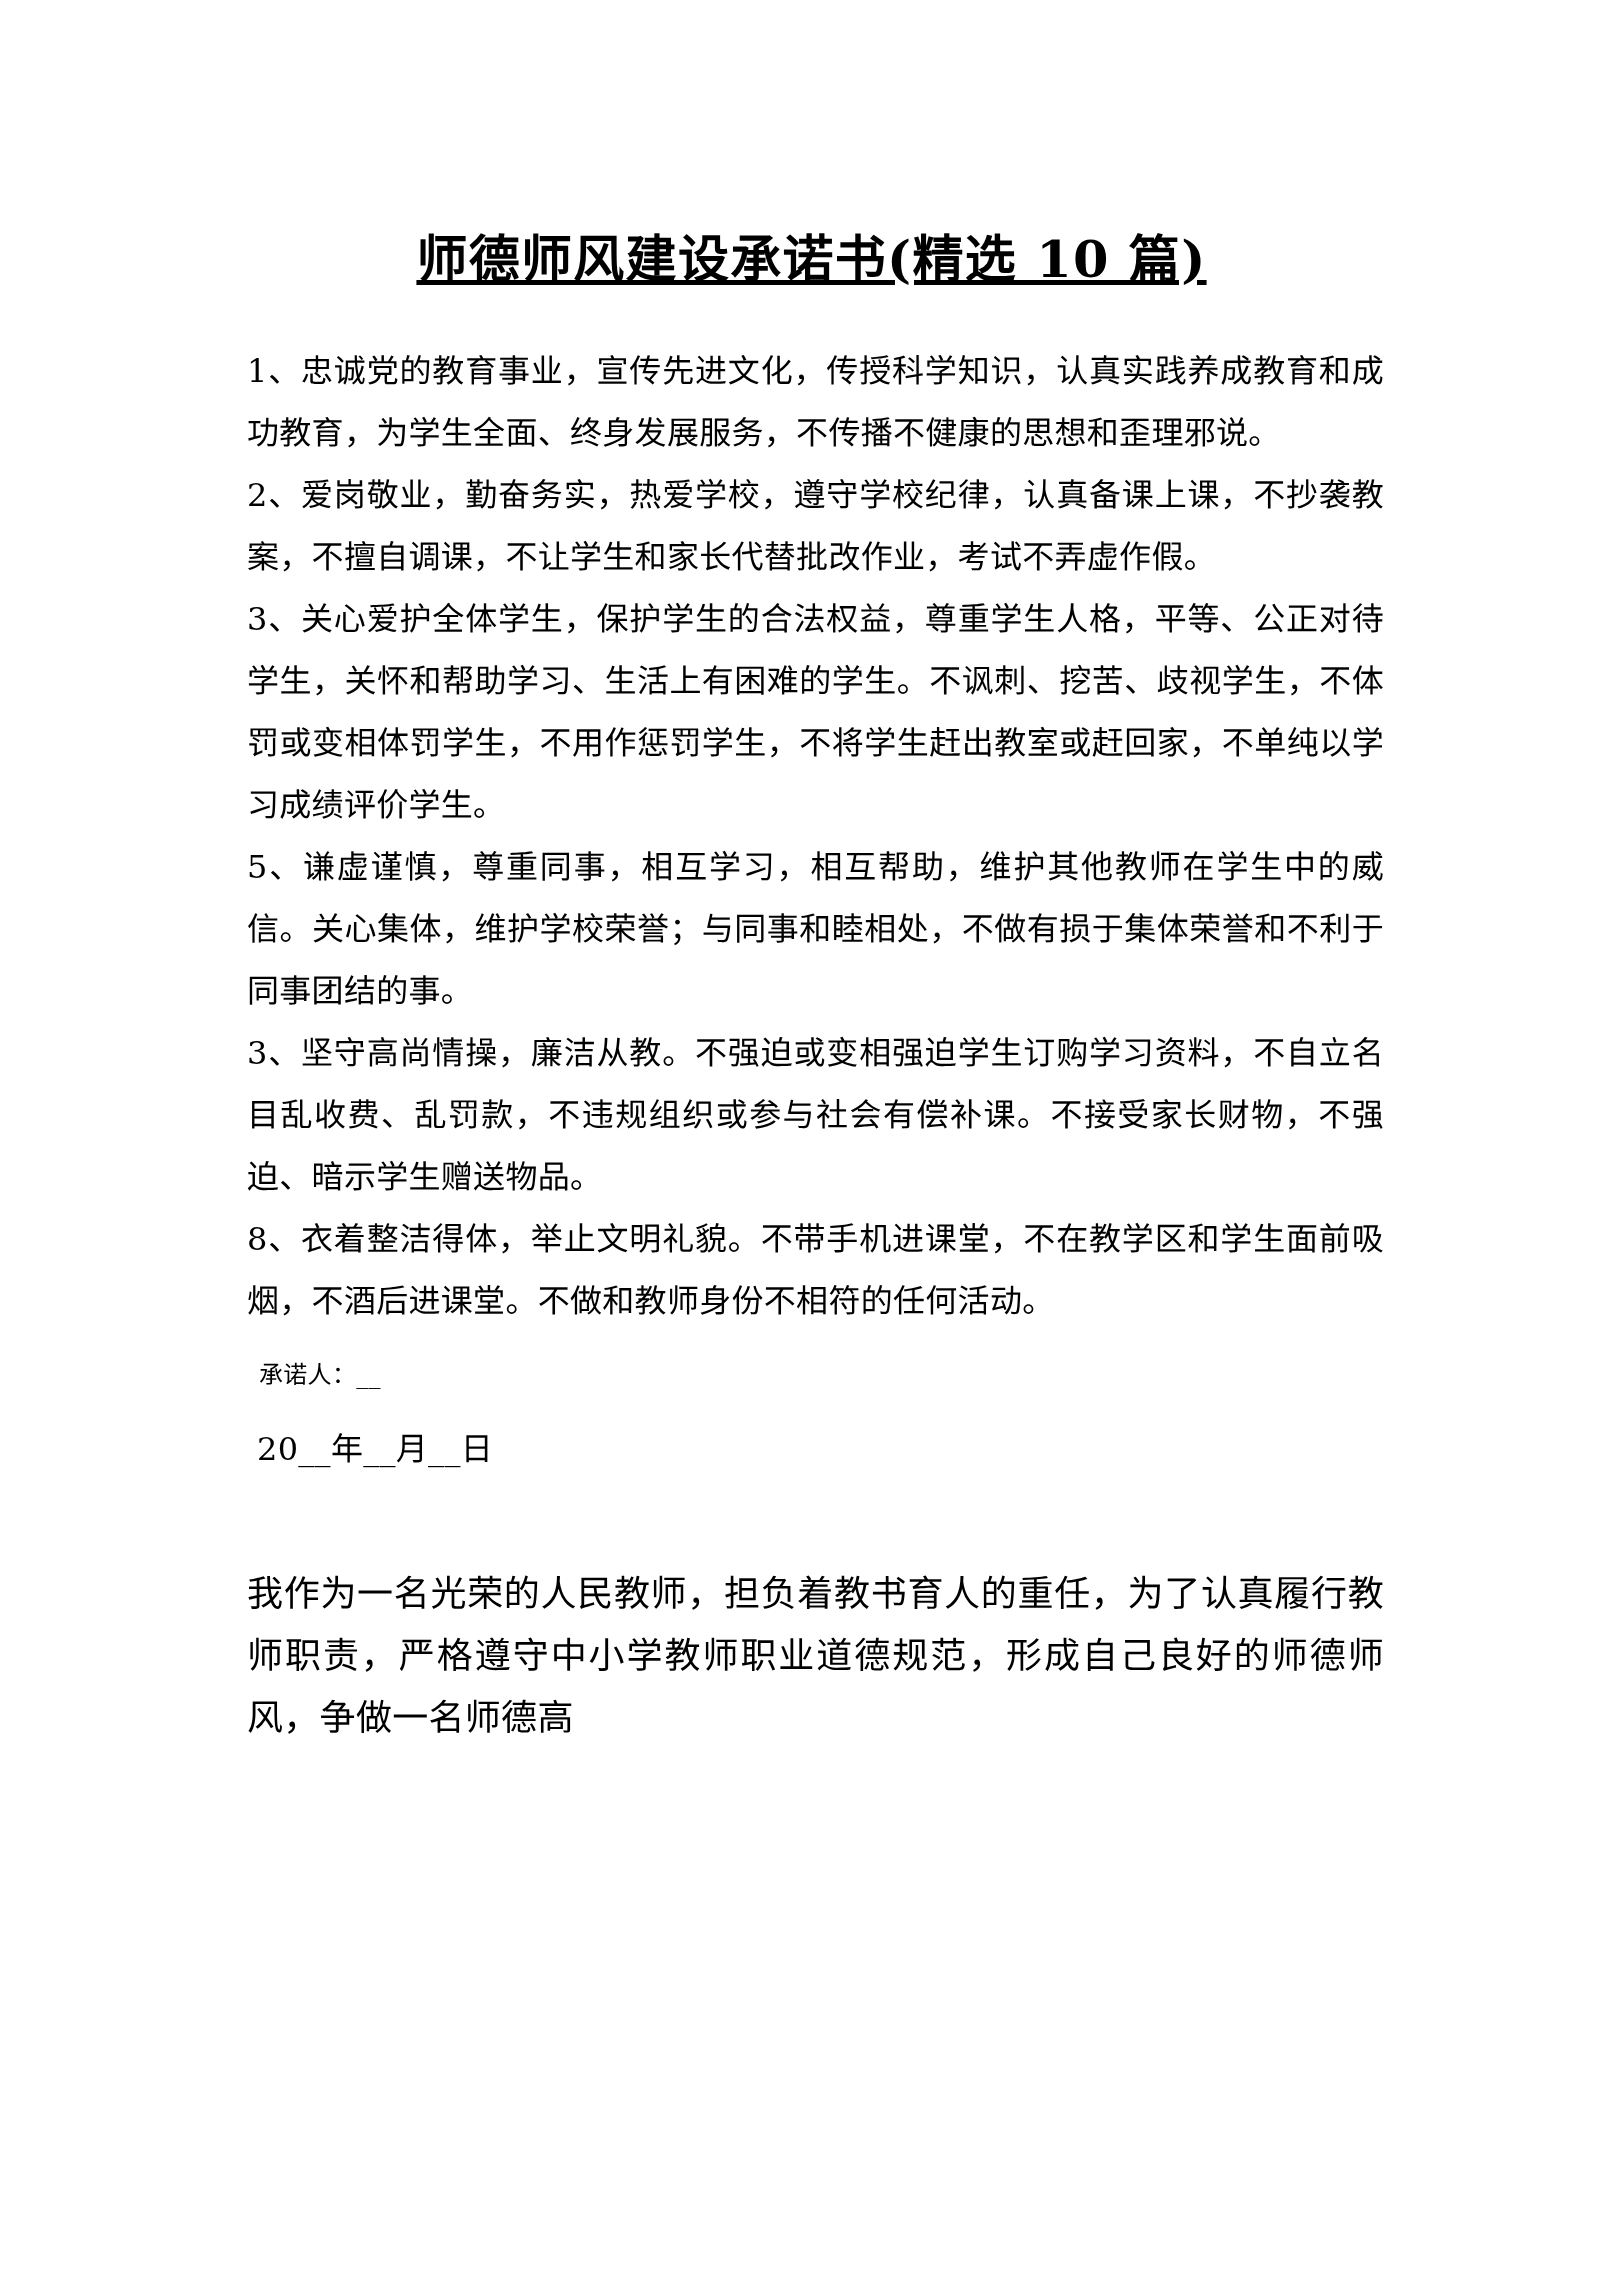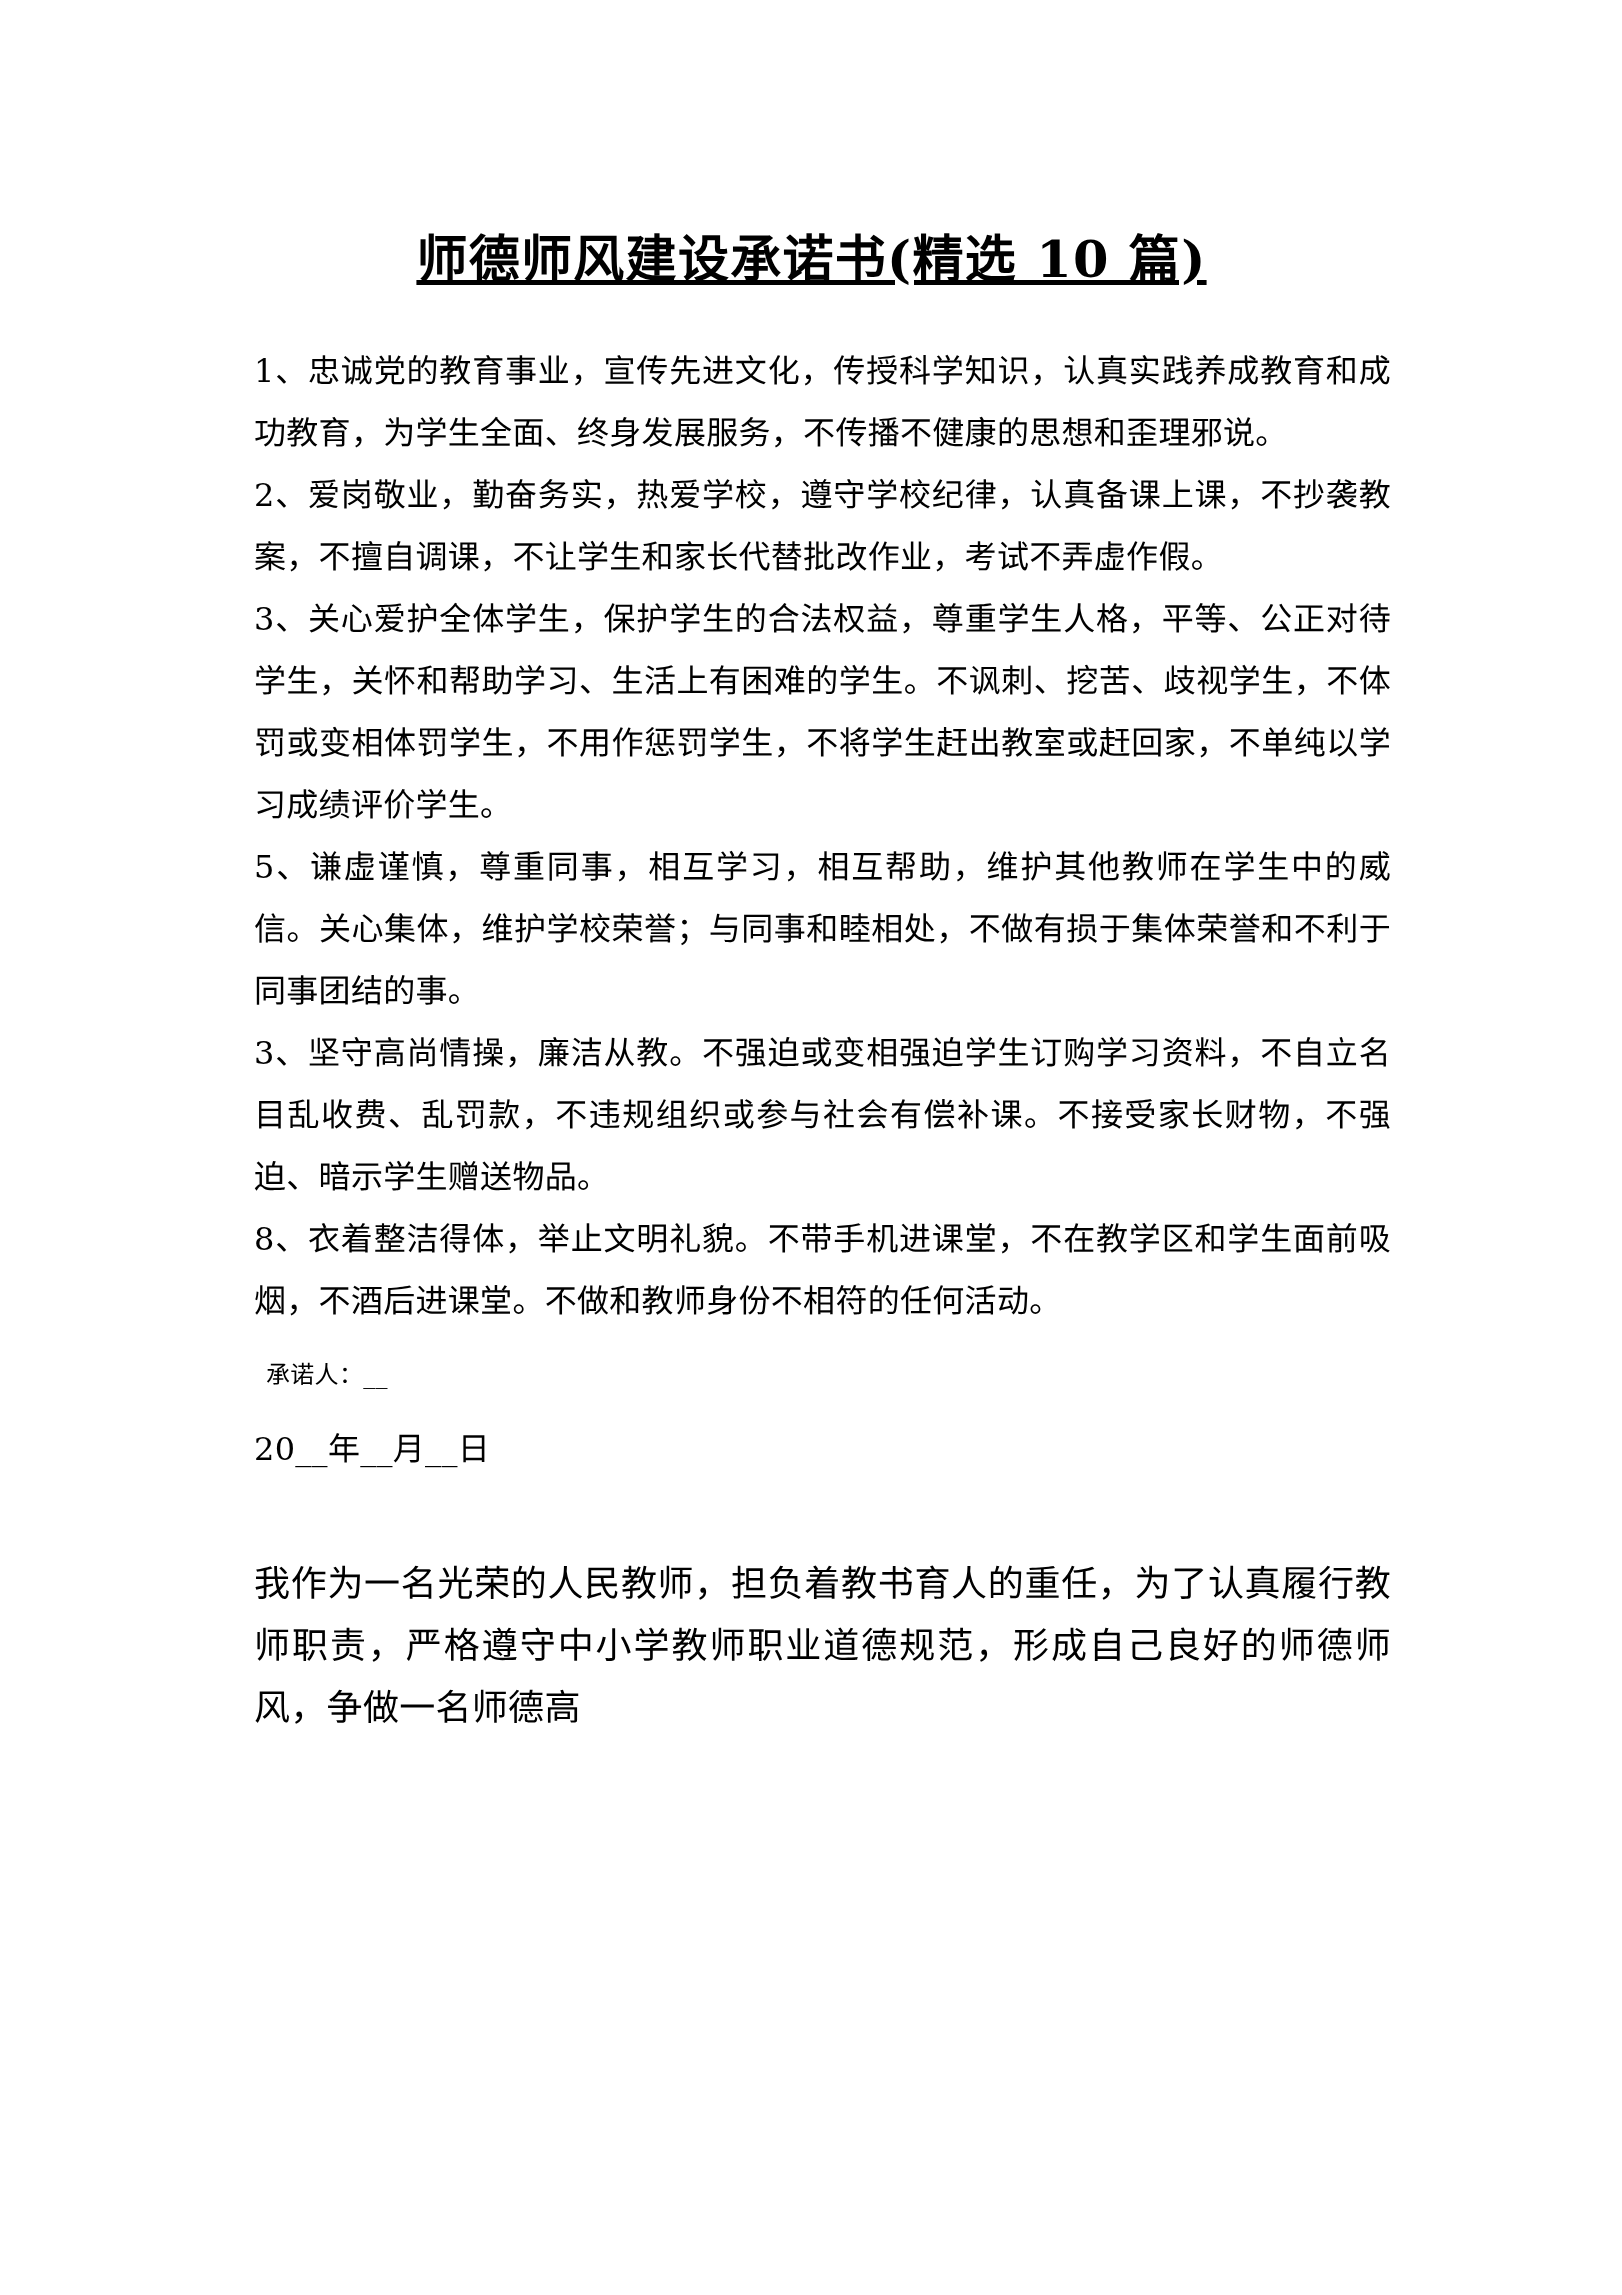--- a/index.html
+++ b/index.html
@@ -31,21 +31,21 @@
     font-weight: 700;
     letter-spacing: 1.3px;
     line-height: 1.15;
     white-space: nowrap;
     text-decoration: underline;
   }
 
   
   .body-block {
     position: absolute;
-    left: 254px;
+    left: 247px;
     top: 340px;
     width: 1137px;
   }
 
   .para {
     font-size: 32px;
     line-height: 62px;
     text-align: justify;
     text-justify: inter-ideograph;
     margin: 0 0 0 0;
@@ -58,21 +58,21 @@
     line-height: 62px;
     letter-spacing: 0.3px;
     margin: 12px;
     white-space: nowrap;
   }
 
   .date-line {
     font-size: 32px;
     line-height: 62px;
     letter-spacing: 0.3px;
-    margin: 0;
+    margin: 10px;
     white-space: nowrap;
   }
 
   .gap-after-date {
     height: 73px;
   }
 
   .closing {
     font-size: 36px;
     line-height: 62px;

